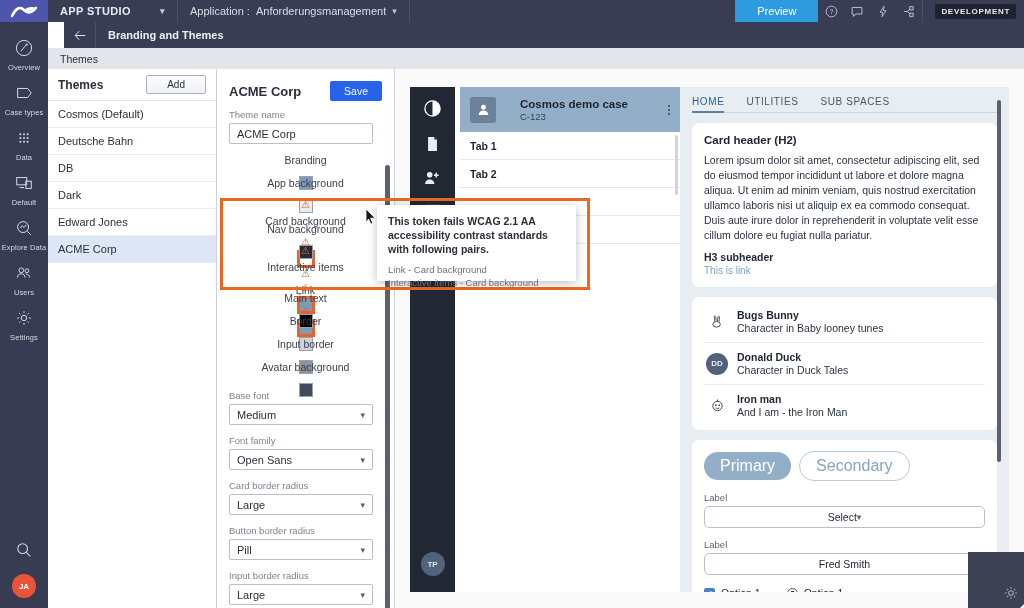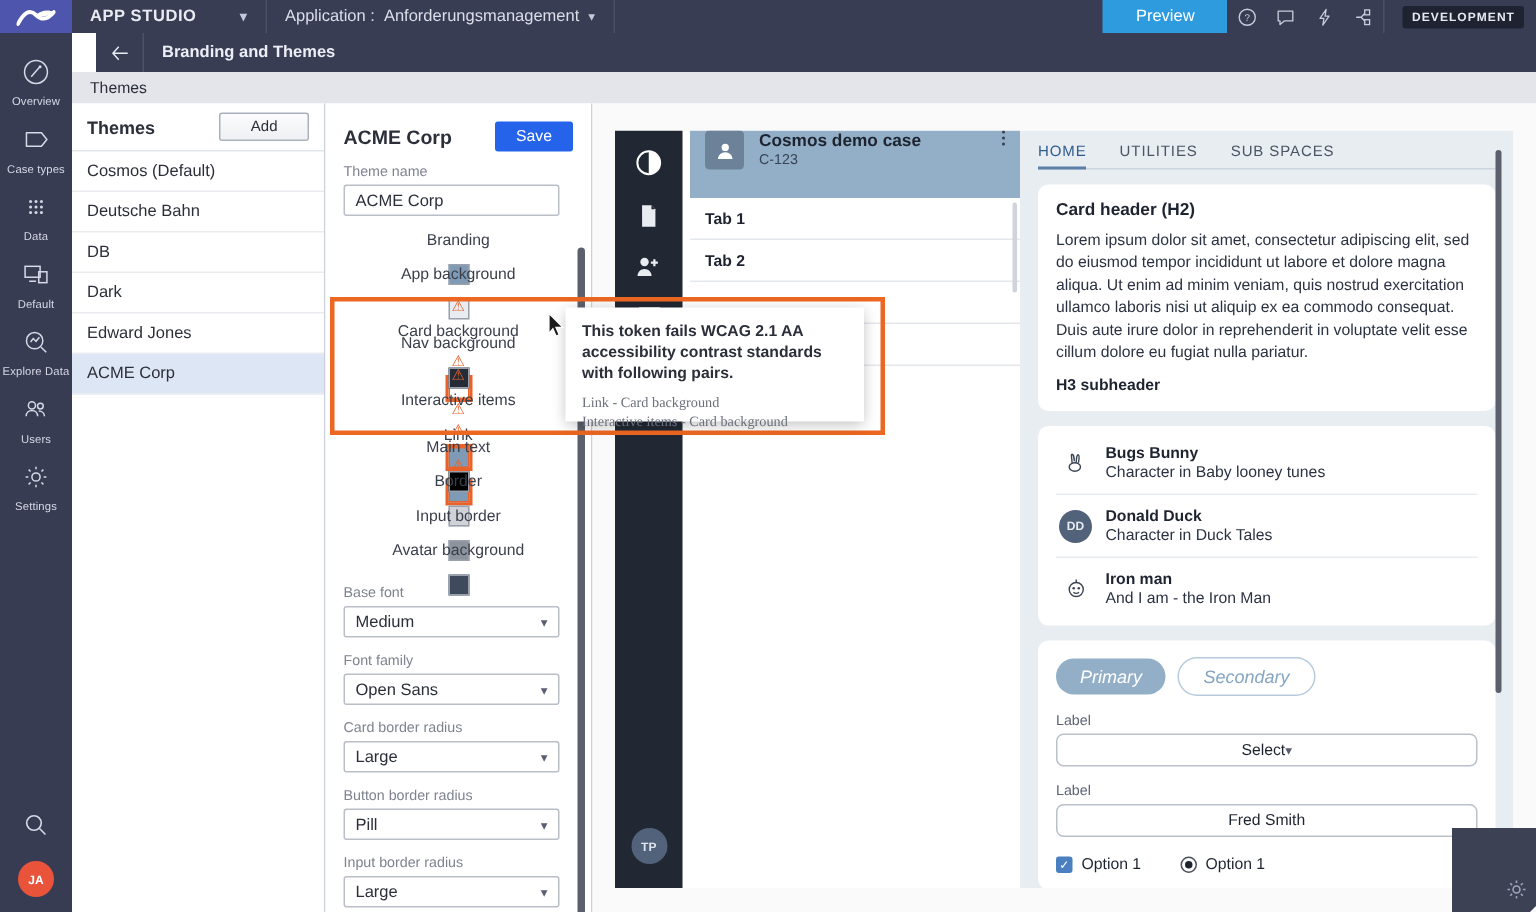--- a/index.html
+++ b/index.html
@@ -157,21 +157,21 @@
     position: absolute; left: 220px; top: 198px; width: 370px; height: 92px;
     border: 3px solid #ec6721; pointer-events: none; z-index: 40;
   }
   
   .tooltip {
     position: absolute; left: 377px; top: 205px; width: 199px; height: 76px;
     background: #fff; box-shadow: 0 2px 9px rgba(0,0,0,.26);
     padding: 9px 11px; z-index: 45;
   }
   .tooltip .t-main { font-size: 10.5px; font-weight: bold; color: #2b2f3a; line-height: 1.35; }
-  .tooltip .t-pair { font-size: 9.5px; color: #6b707c; line-height: 1.4; margin-top: 6px; font-family: Liberation Serif, serif; }
+  .tooltip .t-pair { font-size: 9.5px; color: #6b707c; line-height: 1.4; margin-top: 6px; }
   .cursor-arrow { position: absolute; left: 365px; top: 208px; z-index: 46; }
 
   
   .preview-wrap {
     position: absolute; left: 395px; top: 69px; width: 629px; height: 539px;
     background: #fafafa;
   }
   .preview-canvas {
     position: absolute; left: 15px; top: 18px; width: 599px; height: 505px;
     background: #fff; overflow: hidden;
@@ -186,22 +186,22 @@
   .pv-avatar {
     width: 24px; height: 24px; border-radius: 50%; background: #52627a;
     color: #dfe5ee; font-size: 8px; font-weight: bold;
     display: flex; align-items: center; justify-content: center;
   }
   .pv-mid {
     position: absolute; left: 50px; top: 0; width: 220px; height: 505px;
     background: #fff;
   }
   .case-card {
-    background: #93afc8; height: 45px; display: flex; align-items: flex-start;
-    padding: 0 10px; gap: 10px;
+    background: #93afc8; height: 45px; display: flex; align-items: center;
+    padding: 0 10px; gap: 24px;
   }
   .case-sq {
     width: 26px; height: 26px; background: #6b8298; border-radius: 3px;
     display: flex; align-items: center; justify-content: center; color: #fff;
   }
   .case-title { font-size: 11.5px; font-weight: bold; color: #1d2430; line-height: 1.25; }
   .case-sub { font-size: 9.5px; color: #384455; }
   .kebab { margin-left: auto; color: #33404f; font-size: 12px; letter-spacing: 0; line-height: .6;
            display: flex; flex-direction: column; gap: 2px; align-items: center; }
   .kebab i { width: 2px; height: 2px; background: #33404f; border-radius: 50%; display: block; }
@@ -237,21 +237,21 @@
   .pv-list-item:last-child { border-bottom: 0; }
   .pv-li-t { font-size: 10.5px; font-weight: bold; color: #1d2430; }
   .pv-li-s { font-size: 10.5px; color: #2b3342; margin-top: 1px; }
   .pv-ava {
     width: 22px; height: 22px; border-radius: 50%; background: #52627a;
     color: #e7ecf2; font-size: 8px; font-weight: bold;
     display: flex; align-items: center; justify-content: center; flex: none;
   }
   .pv-ic-plain { width: 22px; display: flex; justify-content: center; flex: none; color: #3a4452; }
   .btn-pill {
-    border-radius: 999px; font-size: 12px; padding: 5px 16px; display: inline-block; font-style: italic;
+    border-radius: 999px; font-size: 16px; padding: 5px 16px; display: inline-block;
   }
   .btn-primary { background: #93afc8; color: #fff; }
   .btn-secondary { background: #fff; color: #86a5c2; border: 1px solid #b7cbdd; }
   .pv-flabel { font-size: 9.5px; color: #5d6573; margin-top: 11px; margin-bottom: 3px; }
   .pv-select, .pv-input {
     height: 22px; border: 1px solid #b9c1cb; border-radius: 5px; background: #fff;
     font-size: 10.5px; color: #1d2430; display: flex; align-items: center;
     padding: 0 9px; justify-content: center;
   }
   .pv-opts { display: flex; gap: 26px; margin-top: 12px; align-items: center; }
@@ -603,20 +603,21 @@
         <div class="pv-tabs2">
           <span class="t active">HOME</span>
           <span class="t">UTILITIES</span>
           <span class="t">SUB SPACES</span>
         </div>
 
         <div class="pv-card">
           <h2>Card header (H2)</h2>
           <p>Lorem ipsum dolor sit amet, consectetur adipiscing elit, sed do eiusmod tempor incididunt ut labore et dolore magna aliqua. Ut enim ad minim veniam, quis nostrud exercitation ullamco laboris nisi ut aliquip ex ea commodo consequat. Duis aute irure dolor in reprehenderit in voluptate velit esse cillum dolore eu fugiat nulla pariatur.</p>
           <h3>H3 subheader</h3>
+          <a class="pv-link">This is link</a>
         </div>
 
         <div class="pv-card" style="padding:4px 12px">
           <div class="pv-list-item">
             <span class="pv-ic-plain">
               <svg width="15" height="15" viewBox="0 0 16 16">
                   <path d="M5 8c0-3-1-6 0-6s1.6 3 1.6 5" stroke="#3a4452" fill="none" stroke-width="1"></path>
                   <path d="M8 8c0-3 .5-6 1.5-5.6S10 5.6 9.6 8" stroke="#3a4452" fill="none" stroke-width="1"></path>
                   <ellipse cx="7" cy="11" rx="4" ry="3" stroke="#3a4452" fill="none" stroke-width="1"></ellipse>
                 </svg>

